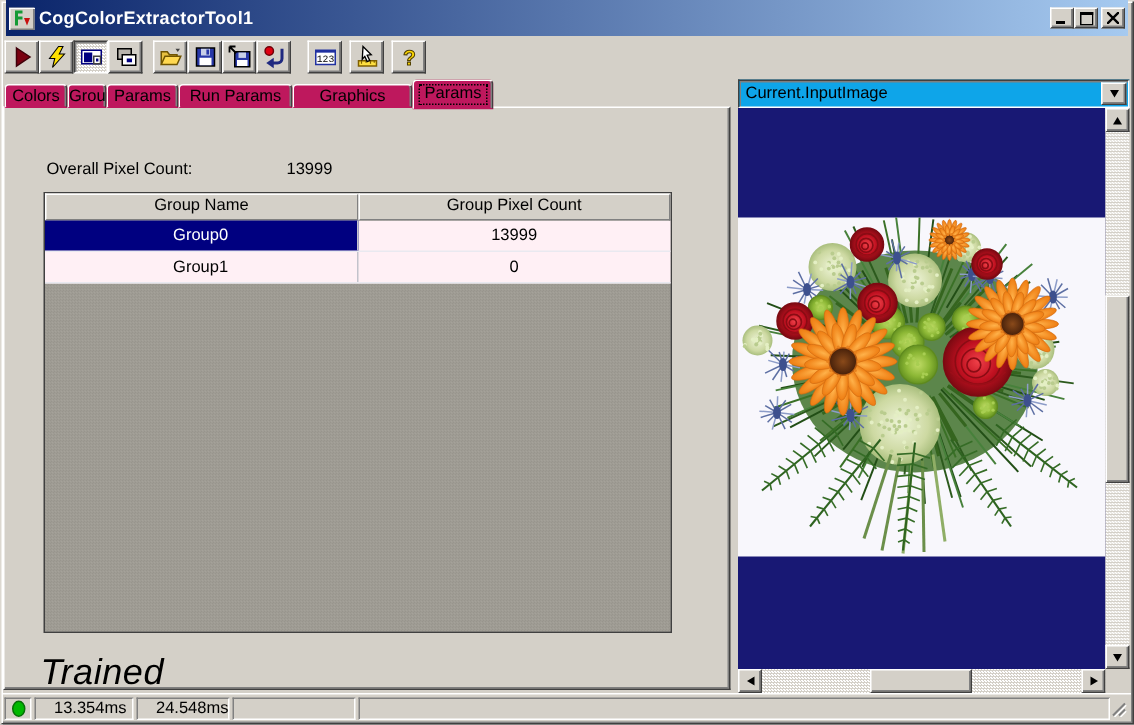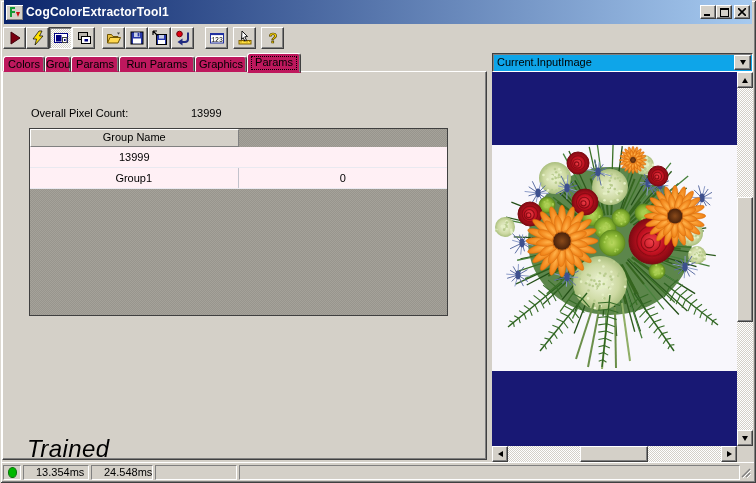--- a/index.html
+++ b/index.html
@@ -32,21 +32,21 @@
   .tab{height:16px;margin-top:3px;background:#be185d;text-align:center;line-height:15px;
        border:1px solid;border-color:#fff #404040 transparent #fff;border-radius:3px 3px 0 0;
        box-shadow:inset -1px 0 0 #808080;position:relative;}
   .tab.sel{height:20px;margin-top:0;margin-bottom:-1px;z-index:4;line-height:17px;}
   .tab.sel .focus{position:absolute;left:3px;right:3px;top:2px;bottom:2px;border:1px dotted #000;pointer-events:none;}
   
   .page{position:absolute;left:2px;top:71px;width:485px;height:389px;background:#d4d0c8;
        border:1px solid;border-color:#fff #404040 #404040 #fff;box-shadow:inset -1px -1px 0 #808080;}
   .opc{position:absolute;left:28px;top:24px;margin-top:11px;}
   .opc-val{position:absolute;left:160px;top:0;}
-  .grid{position:absolute;left:26px;top:56px;width:419px;height:188px;border:1px solid #404040;
+  .grid{position:absolute;left:26px;top:56px;width:419px;height:294px;border:1px solid #404040;
        background-image:conic-gradient(#a5a29a 25%,#98958d 0 50%,#a5a29a 0 75%,#98958d 0);background-size:2px 2px;}
   .ghead{display:flex;height:18px;}
   .hcell{width:50%;background:#d4d0c8;border:1px solid;border-color:#fff #808080 #808080 #fff;
        text-align:center;line-height:15px;}
   .grow{display:flex;height:21px;background:#fff0f5;border-bottom:1px solid #e9e9f0;}
   .cell{width:50%;text-align:center;line-height:20px;border-right:1px solid #c3c3cc;}
   .cell:last-child{border-right:none;}
   .cell.selname{background:#000080;color:#fff;}
   .trained{position:absolute;left:24px;top:363px;font-size:24px;font-style:italic;letter-spacing:.4px;}
   
@@ -199,34 +199,36 @@
         <text x="8" y="13" font-size="14" font-weight="bold" text-anchor="middle" fill="#ffd800" stroke="#504000" stroke-width="0.7">?</text>
         </svg>
     </button>
   </div>
 
   <div class="tabs">
     <div class="tab" style="width:42px"><span>Colors</span></div>
     <div class="tab" style="width:26px"><span>Groups</span></div>
     <div class="tab" style="width:48px"><span>Params</span></div>
     <div class="tab" style="width:76px"><span>Run Params</span></div>
-    <div class="tab" style="width:52px"><span>Graphics</span></div>
+    <div class="tab" style="width:80px"><span>Graphics</span></div>
     <div class="tab sel" style="width:54px"><span>Params</span><span class="focus"></span></div>
   </div>
 
   <div class="page">
     <div class="opc">
       <span>Overall Pixel Count:</span>
       <span class="opc-val">13999</span>
     </div>
     <div class="grid">
       <div class="ghead">
         <div class="hcell">Group Name</div>
+        <div class="hcell">Group Pixel Count</div>
       </div>
       <div class="grow">
+        <div class="cell selname">Group0</div>
         <div class="cell">13999</div>
       </div>
       <div class="grow">
         <div class="cell">Group1</div>
         <div class="cell">0</div>
       </div>
     </div>
     <div class="trained">Trained</div>
   </div>
 

